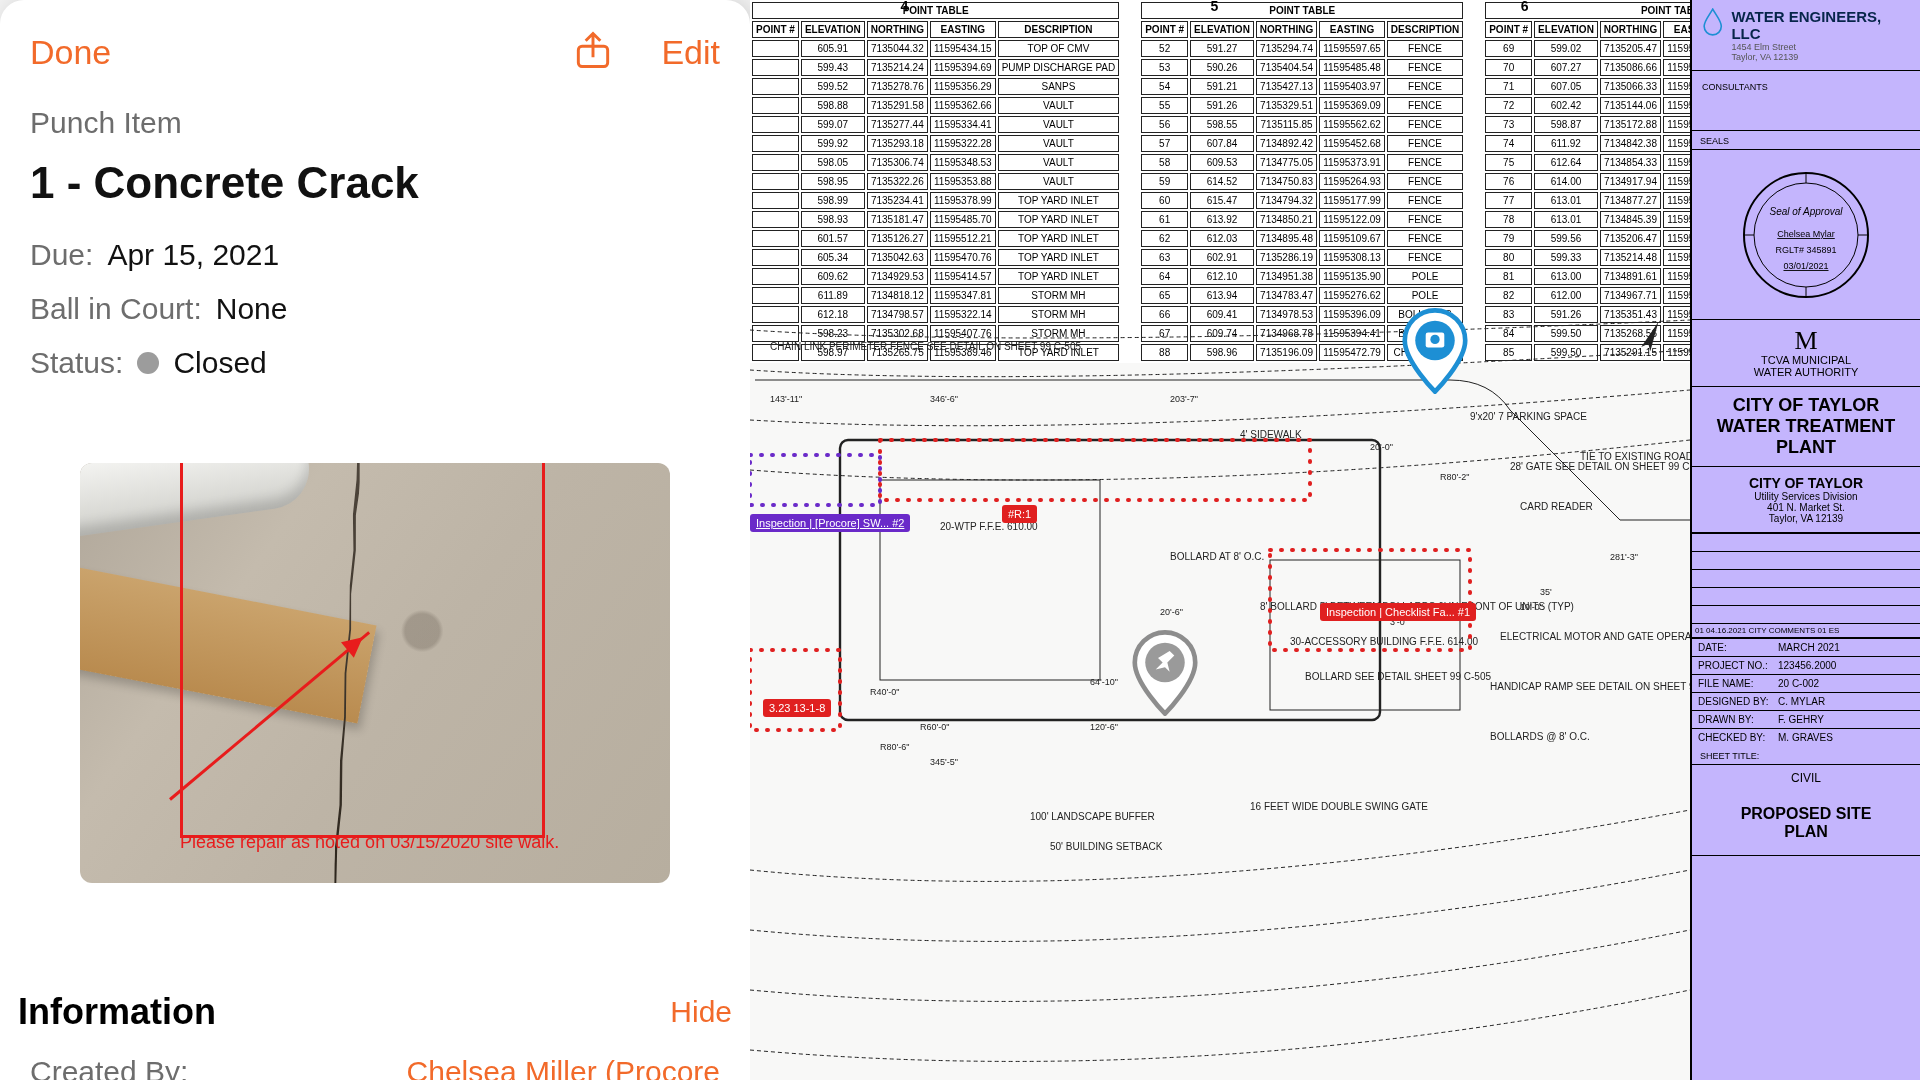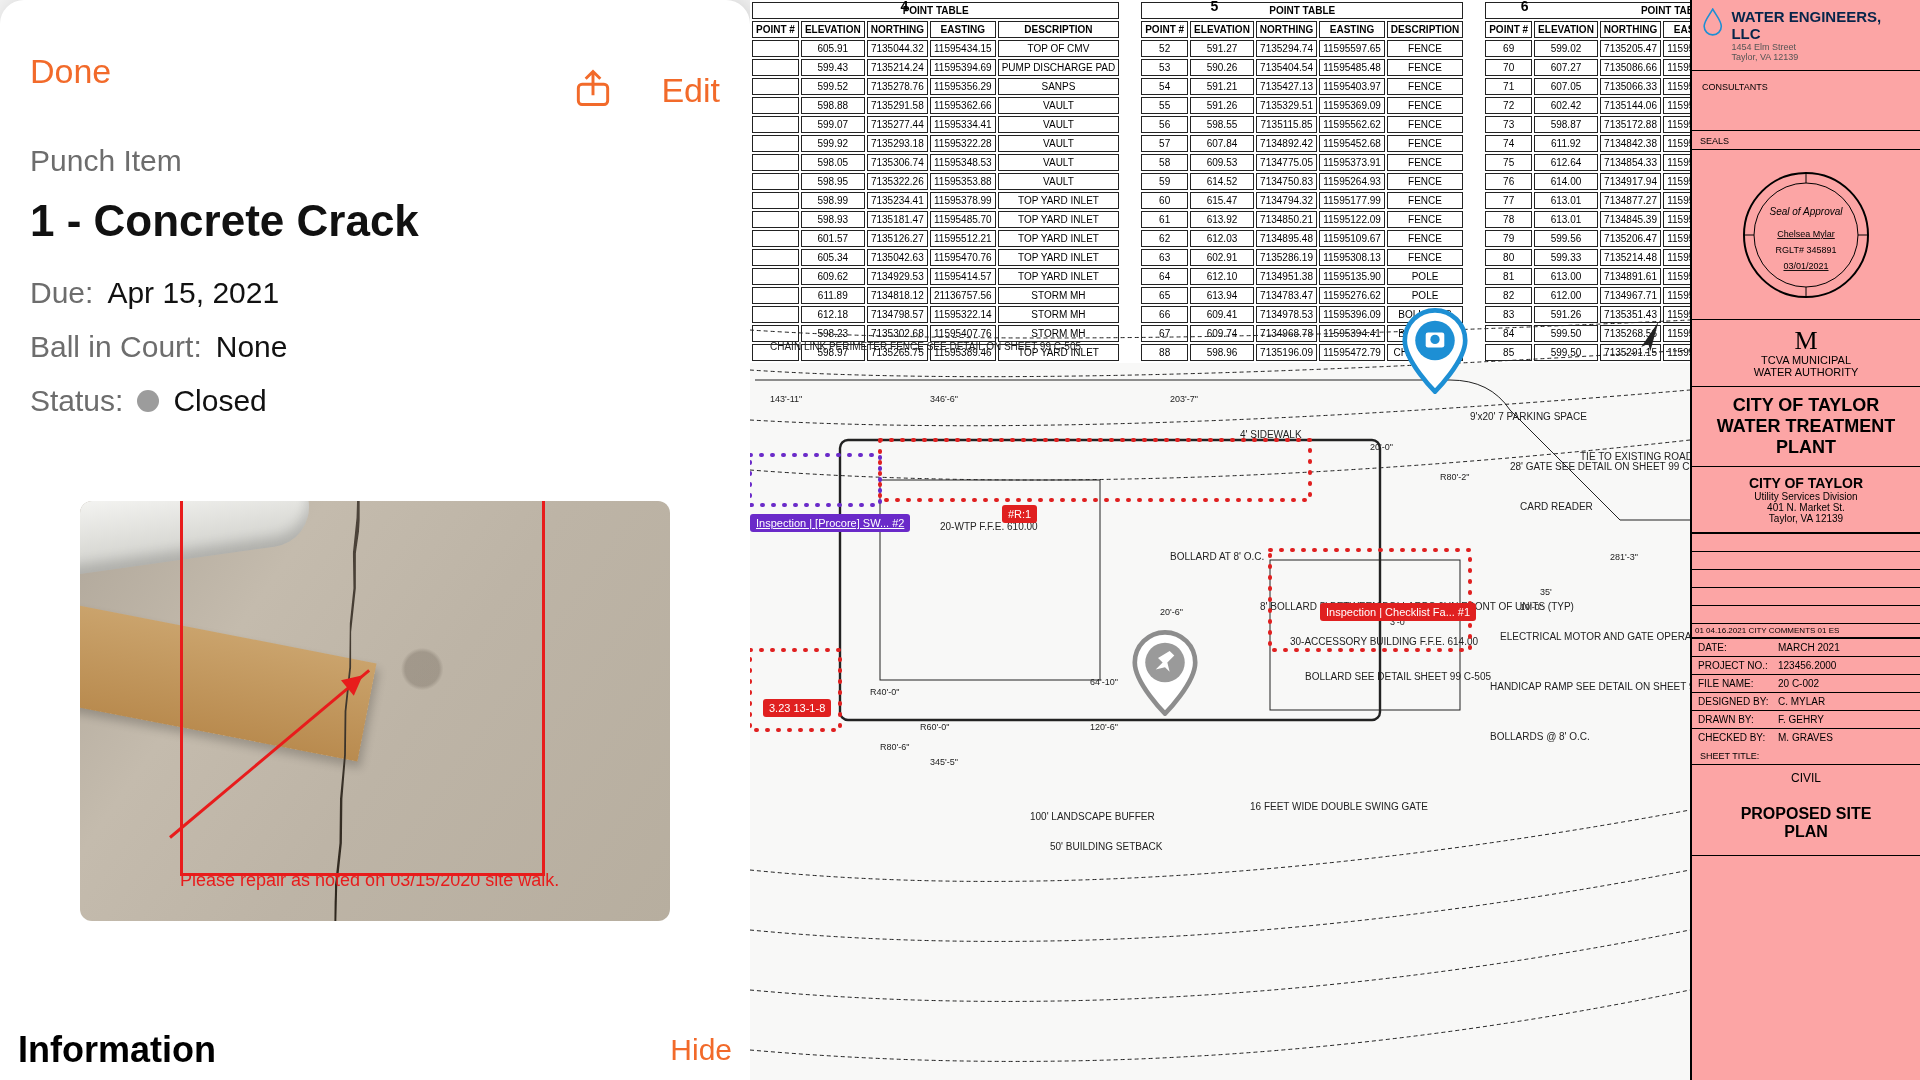--- a/index.html
+++ b/index.html
@@ -8,21 +8,21 @@
 
 
 .panel {
   width: 750px; height: 100%; background: #ffffff;
   border-radius: 24px 24px 0 0; box-shadow: 4px 0 20px rgba(0,0,0,.12);
   display: flex; flex-direction: column; padding: 0; position: relative;
 }
 .panel-grip { width: 70px; height: 8px; background: #c9c9c9; border-radius: 4px; margin: 10px auto 10px; }
 .panel-header { display: flex; align-items: center; justify-content: space-between; padding: 8px 30px 20px; }
 .done { color: #f26a2a; font-size: 34px; font-weight: 400; }
-.hdr-right { display: flex; align-items: center; gap: 46px; margin-top: 38px; }
+.hdr-right { display: flex; align-items: center; gap: 46px; }
 .share svg { width: 44px; height: 44px; stroke: #f26a2a; }
 .edit { color: #f26a2a; font-size: 34px; }
 
 .meta { padding: 10px 30px 20px; }
 .subhead { font-size: 30px; color: #6d6d6d; margin-bottom: 18px; }
 .title { font-size: 44px; font-weight: 700; color: #111; margin-bottom: 30px; }
 .row { display: flex; align-items: center; gap: 14px; margin-bottom: 20px; font-size: 30px; }
 .row .lbl { color: #6d6d6d; }
 .row .val { color: #111; }
 .dot { width: 22px; height: 22px; background: #9c9c9c; border-radius: 50%; display: inline-block; }
@@ -88,21 +88,21 @@
 .pin.push-pin{ left:380px; top:630px;}
 
 .tag { position:absolute; background:#e02020; color:#fff; font-size:11px; padding:3px 6px; border-radius:3px;}
 .tag.purple{ background:#6a2ac9;text-decoration:underline;}
 .tag.t1{left:570px; top:603px;}
 .tag.t2{left:13px; top:699px;}
 .tag.t3{left:252px; top:505px;}
 .tag.t4{left:0; top:514px;}
 
 
-.titleblock { position:absolute; right:0; top:0; width:230px; height:100%; background:#fca5a5; border-left:2px solid #000; font-size:12px;}
+.titleblock { position:absolute; right:0; top:0; width:230px; height:100%; background:#c4b5fd; border-left:2px solid #000; font-size:12px;}
 .tb-sec{ border-bottom:1px solid #000; padding:8px 10px;}
 .tb-logo{ display:flex; gap:8px; align-items:flex-start;}
 .tb-logo .dropicon{ width:22px;height:28px;}
 .tb-logo h4{ font-size:15px; font-weight:700; color:#07254a;}
 .tb-logo .addr{ font-size:9px; color:#555;}
 .seal{ height:170px; display:flex; align-items:center; justify-content:center;}
 .seal svg{ width:140px; height:140px;}
 .mlogo{ text-align:center;}
 .mlogo .m{ font:26px/1 Georgia; }
 .mlogo .t1l{ font-size:11px;}
@@ -291,21 +291,21 @@
               <td></td>
               <td>609.62</td>
               <td>7134929.53</td>
               <td>11595414.57</td>
               <td>TOP YARD INLET</td>
             </tr>
             <tr>
               <td></td>
               <td>611.89</td>
               <td>7134818.12</td>
-              <td>21136757.56</td>
+              <td>11595347.81</td>
               <td>STORM MH</td>
             </tr>
             <tr>
               <td></td>
               <td>612.18</td>
               <td>7134798.57</td>
               <td>11595322.14</td>
               <td>STORM MH</td>
             </tr>
             <tr>

